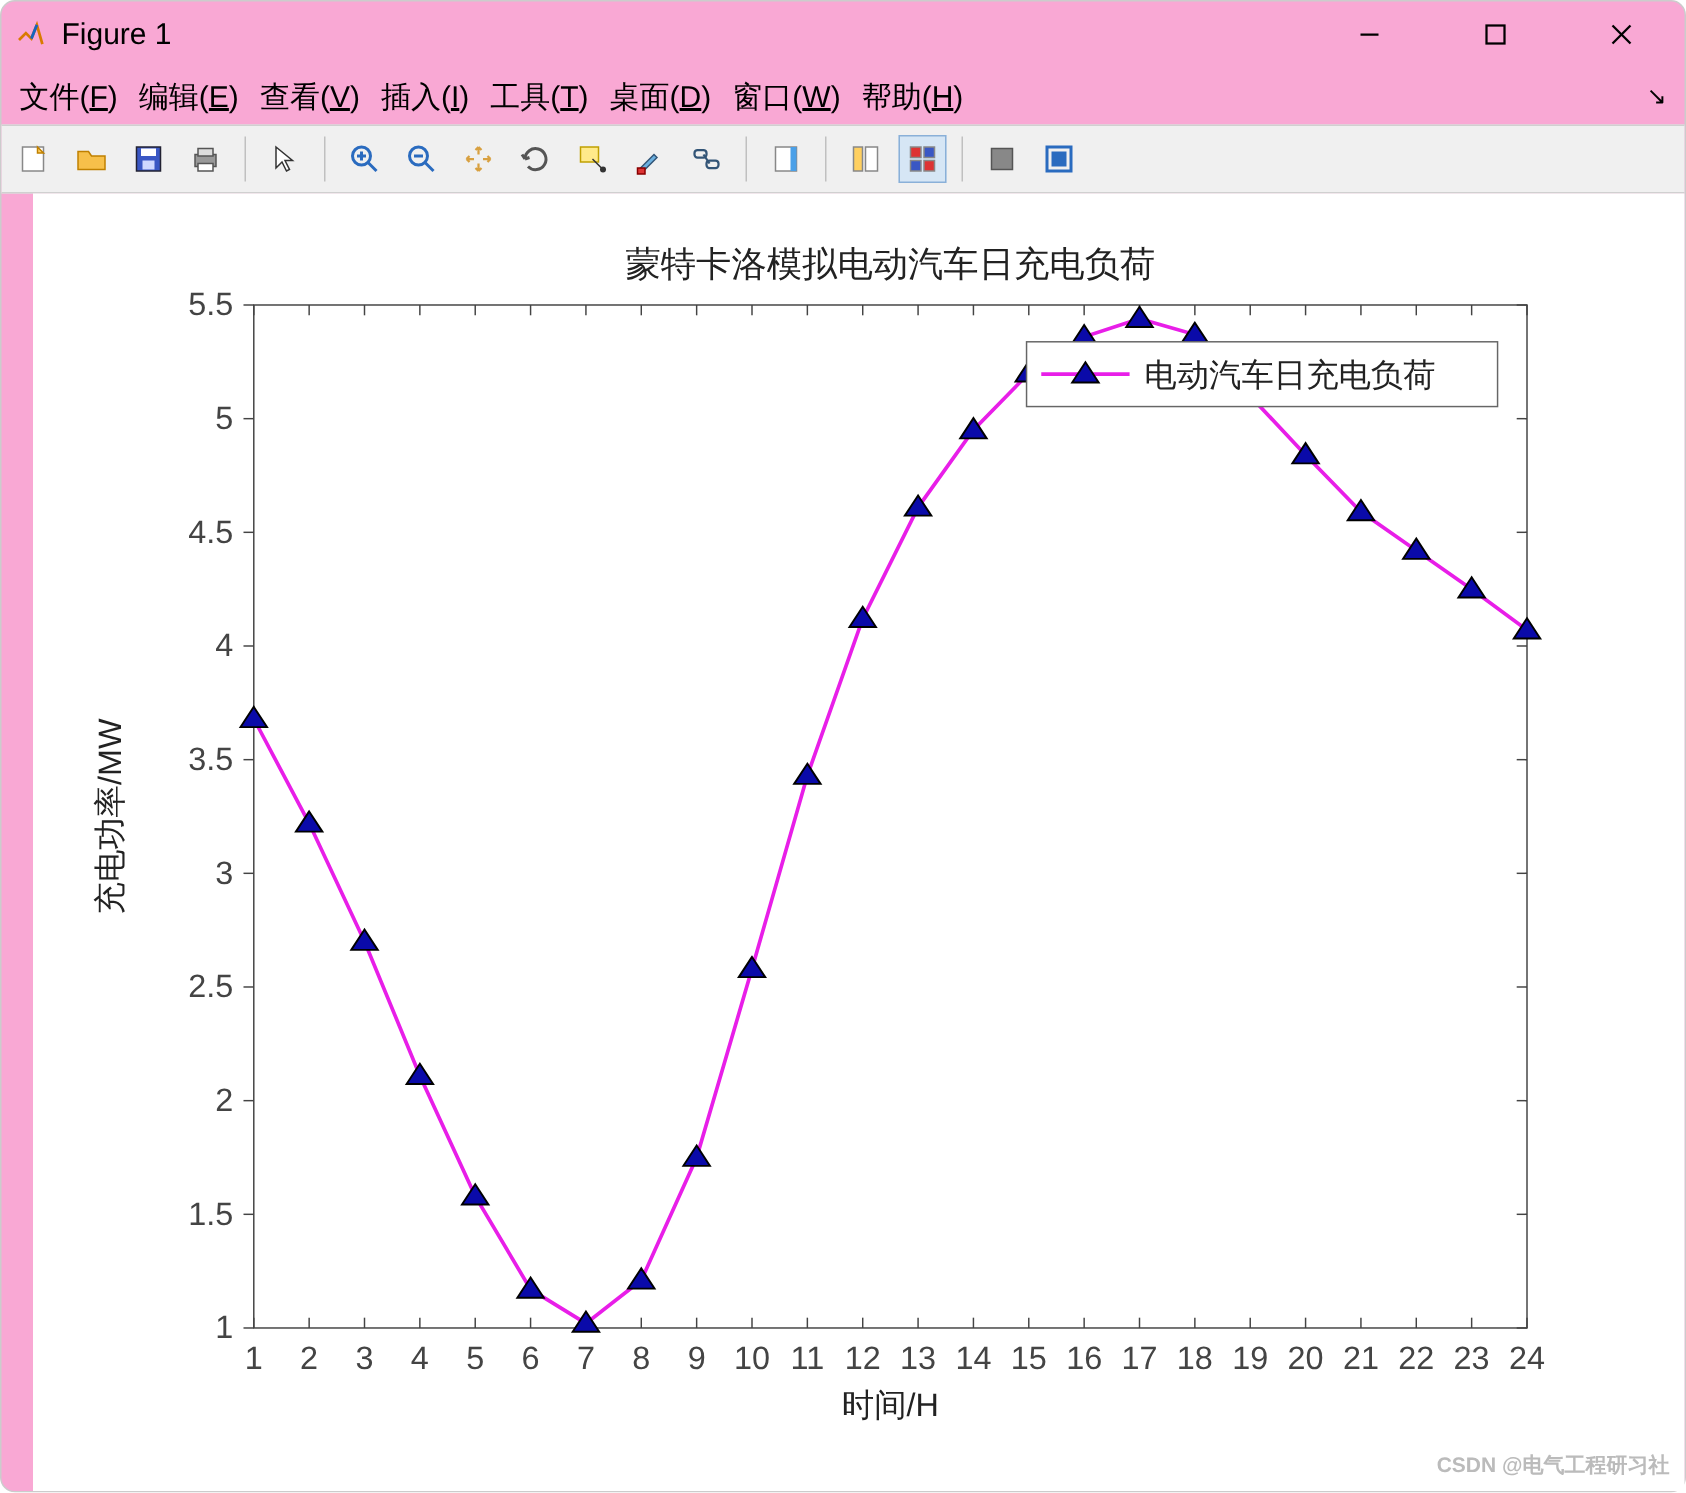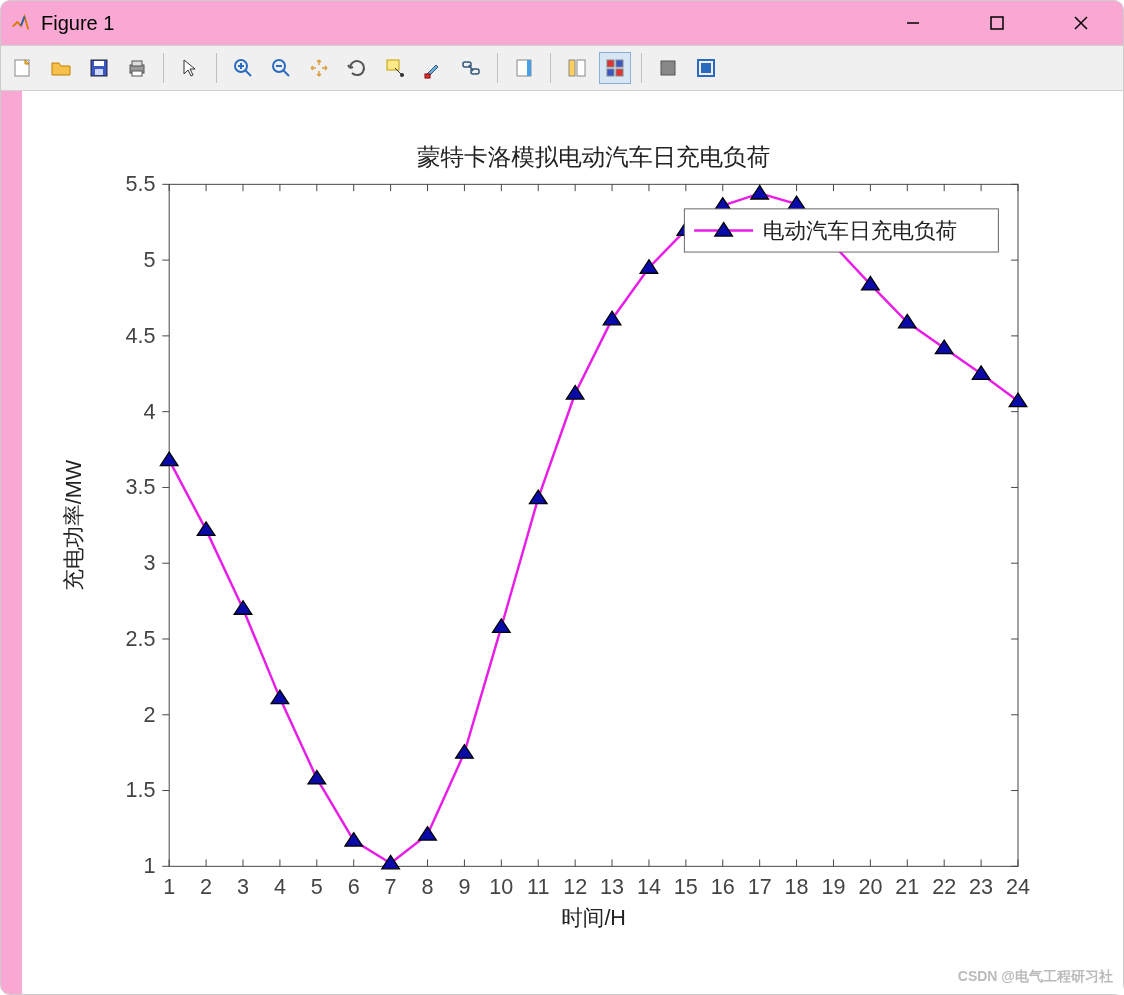--- a/index.html
+++ b/index.html
@@ -96,20 +96,32 @@
         </div>
       <div class="winbtn">
           <svg width="16" height="16">
             <line x1="2" y1="2" x2="14" y2="14"></line>
             <line x1="14" y1="2" x2="2" y2="14"></line>
           </svg>
         </div>
     </div>
   </div>
 
+  <div class="menubar">
+    <span class="menu-item">文件(<u>F</u>)</span>
+    <span class="menu-item">编辑(<u>E</u>)</span>
+    <span class="menu-item">查看(<u>V</u>)</span>
+    <span class="menu-item">插入(<u>I</u>)</span>
+    <span class="menu-item">工具(<u>T</u>)</span>
+    <span class="menu-item">桌面(<u>D</u>)</span>
+    <span class="menu-item">窗口(<u>W</u>)</span>
+    <span class="menu-item">帮助(<u>H</u>)</span>
+    <span class="spacer"></span>
+    <span class="undock-arrow">↘</span>
+  </div>
 
   <div class="toolbar">
     <div class="tbtn">
         <svg width="22" height="22">
           <rect x="3" y="3" width="14" height="16" fill="#fff" stroke="#888"></rect>
           <polygon points="13,3 17,7 13,7" fill="#ffd060" stroke="#c08000"></polygon>
         </svg>
       </div>
     <div class="tbtn">
         <svg width="22" height="22">

